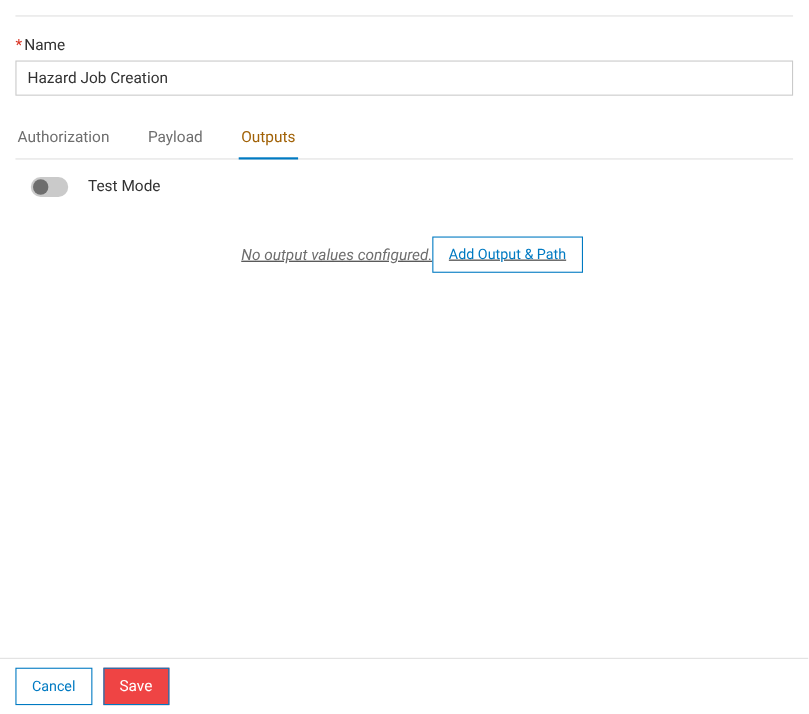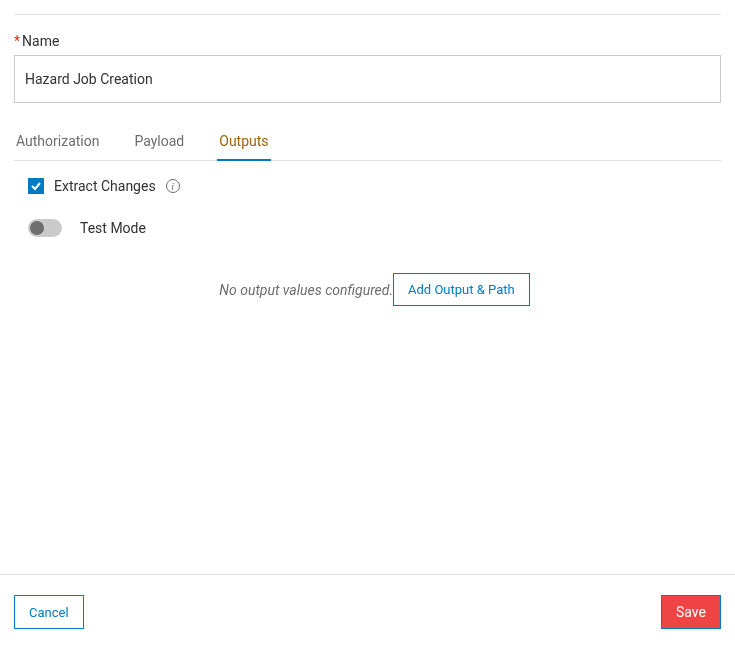--- a/index.html
+++ b/index.html
@@ -30,21 +30,21 @@
       font-size: 14px;
       color: #323232;
       margin-bottom: 6px;
     }
     .required {
       color: #d83020;
       margin-right: 2px;
     }
     .text-input {
       width: 100%;
-      height: 48px;
+      height: 32px;
       padding: 4px 10px;
       border: 1px solid #cacaca;
       font-size: 14px;
       font-family: inherit;
       color: #323232;
       outline: none;
     }
     .tabs {
       display: flex;
       border-bottom: 1px solid #e0e0e0;
@@ -119,20 +119,21 @@
       left: 2px;
     }
     .toggle-label-wrap {
       margin-left: 8px;
     }
     .empty-row {
       margin-top: 34px;
       display: flex;
       align-items: center;
       justify-content: center;
+      text-decoration: underline;
     }
     .empty-text {
       font-style: italic;
       color: #6e6e6e;
       font-size: 14px;
     }
     .outline-btn {
       border: 1px solid #007ac2;
       color: #007ac2;
       background: #fff;
@@ -140,23 +141,23 @@
       font-size: 13px;
       cursor: pointer;
       font-family: inherit;
     }
     .footer {
       position: absolute;
       bottom: 0;
       left: 0;
       right: 0;
       border-top: 1px solid #e0e0e0;
-      padding: 20px 14px;
-      display: flex;
-      justify-content: space-between;
+      padding: 8px 14px;
+      display: flex;
+      justify-content: flex-start;
       gap: 10px;
     }
     .primary-btn {
       background: #ef4444;
       color: #fff;
       border: 1px solid #007ac2;
       padding: 8px 14px;
       font-size: 14px;
       cursor: pointer;
       font-family: inherit;
@@ -173,29 +174,20 @@
   </div>
   <input type="text" class="text-input" value="Hazard Job Creation" style="">
 
   <div class="tabs">
     <div class="tab">Authorization</div>
     <div class="tab">Payload</div>
     <div class="tab active">Outputs</div>
   </div>
 
   <div class="options">
-    <div class="option-row">
-      <div class="checkbox">
-        <svg width="12" height="12" viewBox="0 0 12 12">
-          <path d="M2 6 L5 9 L10 3" stroke="#fff" stroke-width="2" fill="none"></path>
-        </svg>
-      </div>
-      <span>Extract Changes</span>
-      <span class="info-icon">i</span>
-    </div>
 
     <div class="option-row">
       <div class="toggle"></div>
       <span class="toggle-label-wrap">Test Mode</span>
     </div>
 
     <div class="empty-row">
       <span class="empty-text">No output values configured.</span>
       <button class="outline-btn">Add Output &amp; Path</button>
     </div>

